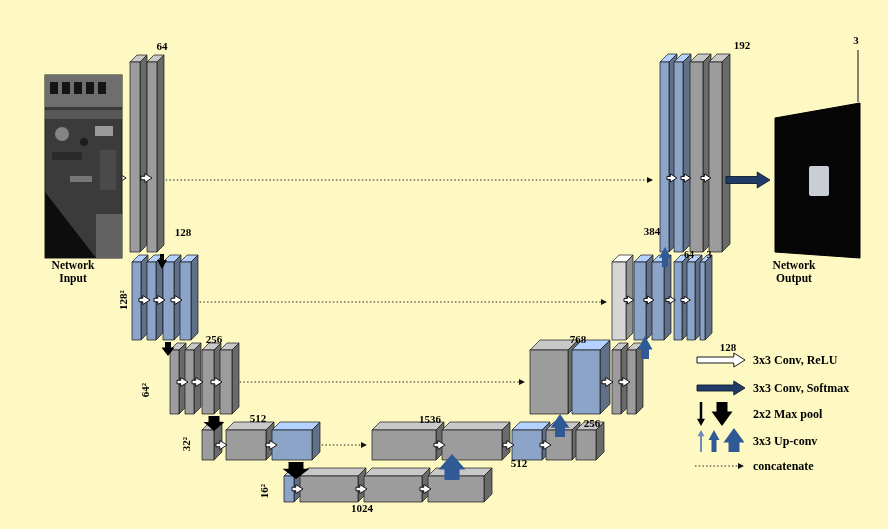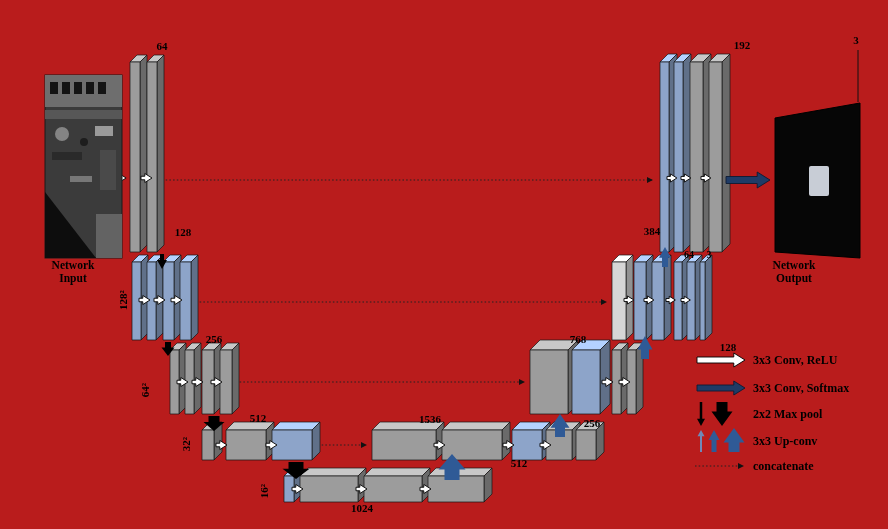--- a/index.html
+++ b/index.html
@@ -1,18 +1,18 @@
 <!DOCTYPE html>
 <html><head>
 <meta charset="utf-8">
 <title>Diagram</title>
 <style>
   html,body{margin:0;padding:0;background:#ffffff;}
   body{width:888px;height:529px;overflow:hidden;font-family:"Liberation Serif",serif;}
-  .stage{position:relative;width:888px;height:529px;background:#b91c1c;}
+  .stage{position:relative;width:888px;height:529px;background:#fef9c3;}
   svg{position:absolute;left:0;top:0;}
   text{font-family:"Liberation Serif",serif;}
 </style>
 </head>
 <body>
 
 <div class="stage">
   <svg id="svg" width="888" height="529" viewBox="0 0 888 529">
       <g>
         <line x1="162" y1="180" x2="652" y2="180" stroke="#222" stroke-width="1" stroke-dasharray="1.5,2.2"></line>

